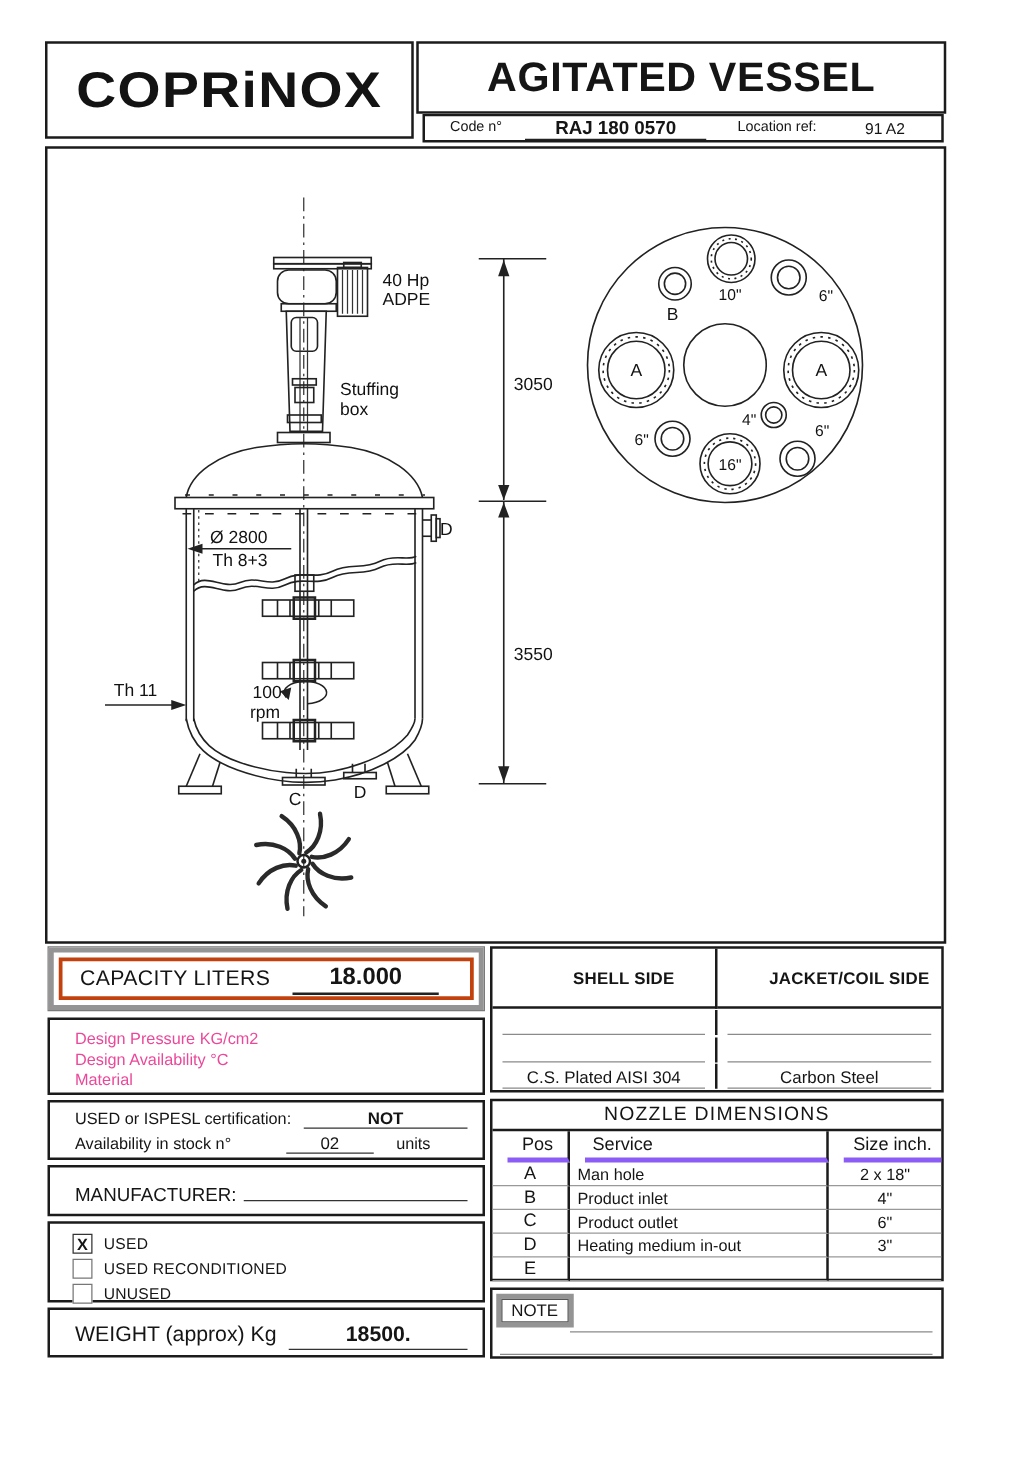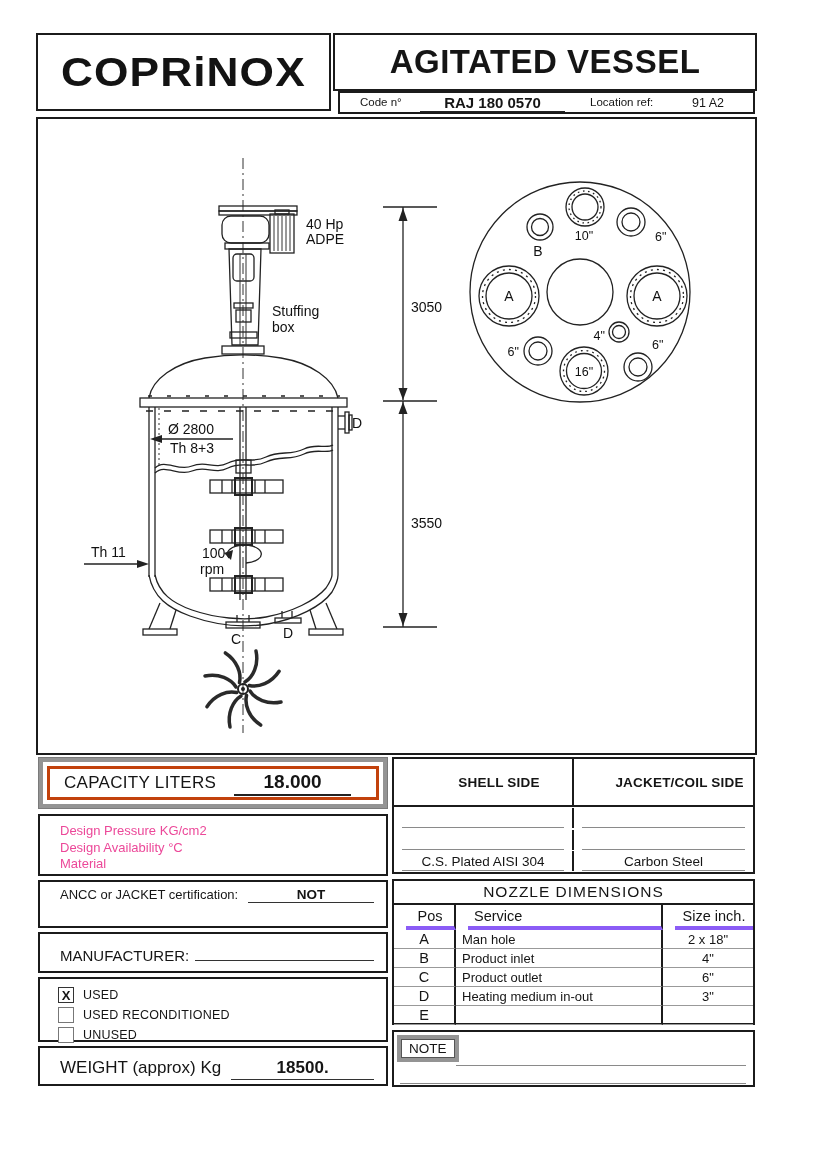--- a/index.html
+++ b/index.html
@@ -339,22 +339,27 @@
           <span class="ul">C.S. Plated AISI 304</span>
         </div>
       <div class="mat-cell">
           <span class="ul">Carbon Steel</span>
         </div>
     </div>
   </div>
 
   <div class="box" id="cert-box">
     <div class="cert-row">
-      <span>ANCC  or  JACKET certification:</span>
+      <span>USED  or  ISPESL certification:</span>
       <span class="u-not">NOT</span>
+    </div>
+    <div class="cert-row">
+      <span>Availability in stock n°</span>
+      <span class="u-02">02</span>
+      <span class="units">units</span>
     </div>
   </div>
 
   <div class="box" id="manufacturer-box">
     <span class="manu-label">MANUFACTURER:</span>
     <span class="manu-line"></span>
   </div>
 
   <div class="box" id="nozzle-box">
     <div class="nz-title">NOZZLE  DIMENSIONS</div>

